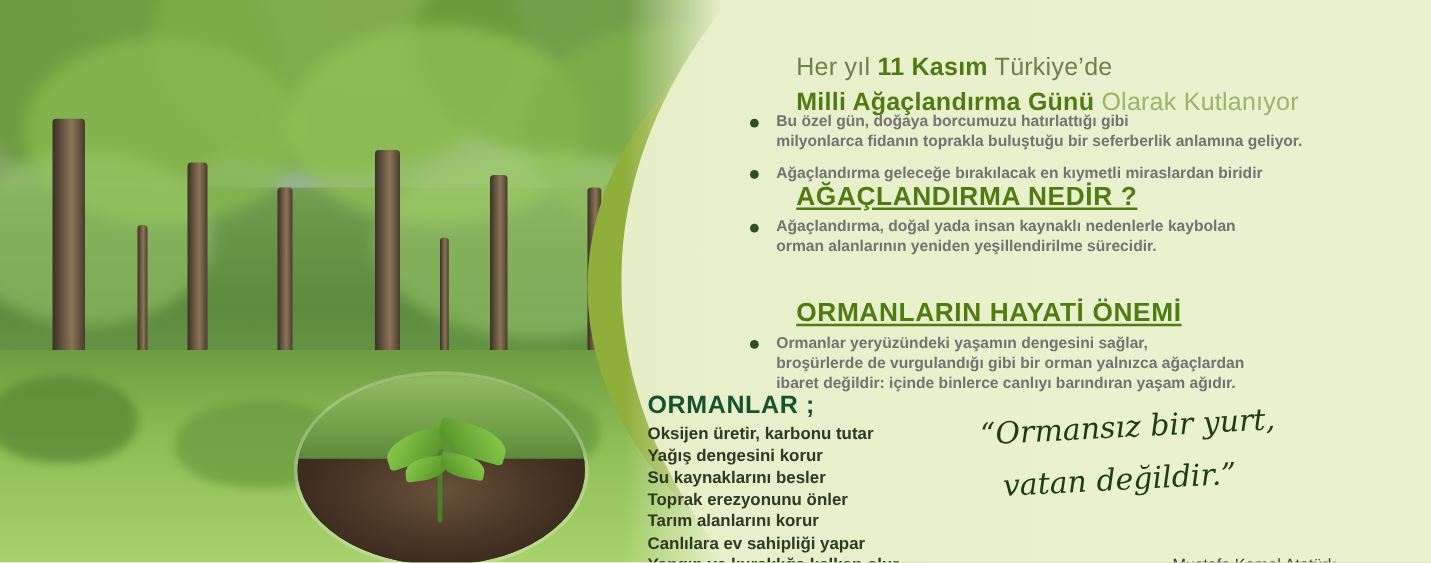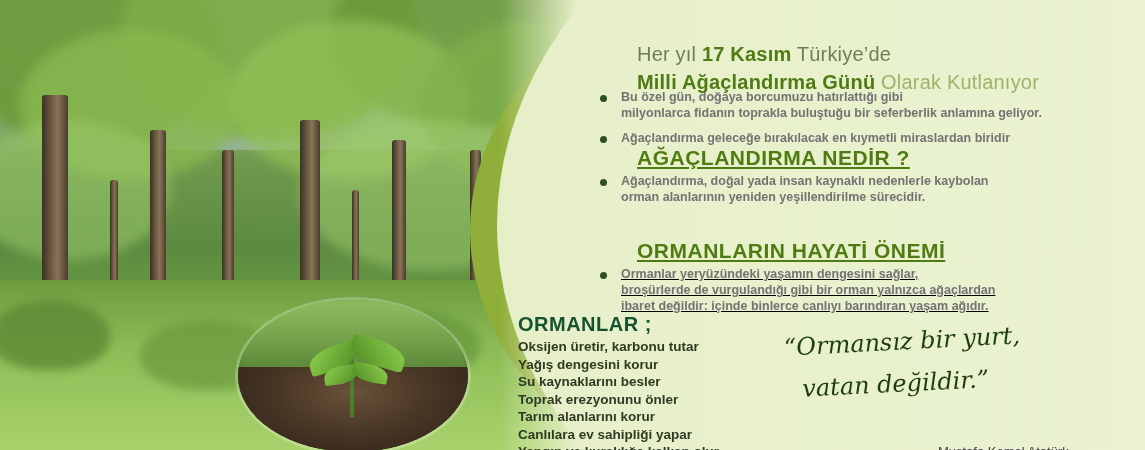--- a/index.html
+++ b/index.html
@@ -274,21 +274,21 @@
     <div class="blur-green"></div>
     <div class="soil"></div>
     <div class="stem"></div>
     <div class="leaf" style="left:70px; top:46px; width:52px; height:24px; transform:rotate(-18deg);"></div>
     <div class="leaf" style="left:112px; top:40px; width:56px; height:26px; transform:rotate(16deg) scaleX(-1);"></div>
     <div class="leaf" style="left:86px; top:66px; width:34px; height:18px; transform:rotate(-8deg);"></div>
     <div class="leaf" style="left:114px; top:64px; width:36px; height:18px; transform:rotate(10deg) scaleX(-1);"></div>
   </div>
 
   <div class="hdr">
-    <div class="l1"><span>Her yıl </span><b>17 Kasım</b><span> Türkiye’de</span></div>
+    <div class="l1"><span>Her yıl </span><b>11 Kasım</b><span> Türkiye’de</span></div>
     <div class="l2"><b>Milli Ağaçlandırma Günü</b><span> Olarak Kutlanıyor</span></div>
   </div>
 
   <div class="bullets" style="top:89px;">
     <div class="brow">
       <span class="dot"></span>
       <span class="btxt" style="white-space:pre-line;">Bu özel gün, doğaya borcumuzu hatırlattığı gibi
 milyonlarca fidanın toprakla buluştuğu bir seferberlik anlamına geliyor.</span>
     </div>
     <div class="brow">
@@ -300,21 +300,21 @@
   <div class="sect" style="left:637px; top:146px;text-decoration:underline;">AĞAÇLANDIRMA NEDİR ?</div>
   <div class="bullets" style="top:173px;">
     <div class="brow">
       <span class="dot"></span>
       <span class="btxt" style="white-space:pre-line;">Ağaçlandırma, doğal yada insan kaynaklı nedenlerle kaybolan
 orman alanlarının yeniden yeşillendirilme sürecidir.</span>
     </div>
   </div>
 
   <div class="sect" style="left:637px; top:239px;text-decoration:underline;">ORMANLARIN HAYATİ ÖNEMİ</div>
-  <div class="bullets" style="top:266px;text-decoration:underline;">
+  <div class="bullets" style="top:266px;">
     <div class="brow">
       <span class="dot"></span>
       <span class="btxt" style="white-space:pre-line;">Ormanlar yeryüzündeki yaşamın dengesini sağlar,
 broşürlerde de vurgulandığı gibi bir orman yalnızca ağaçlardan
 ibaret değildir: içinde binlerce canlıyı barındıran yaşam ağıdır.</span>
     </div>
   </div>
 
   <div class="orm-title">ORMANLAR ;</div>
   <div class="orm-list">

